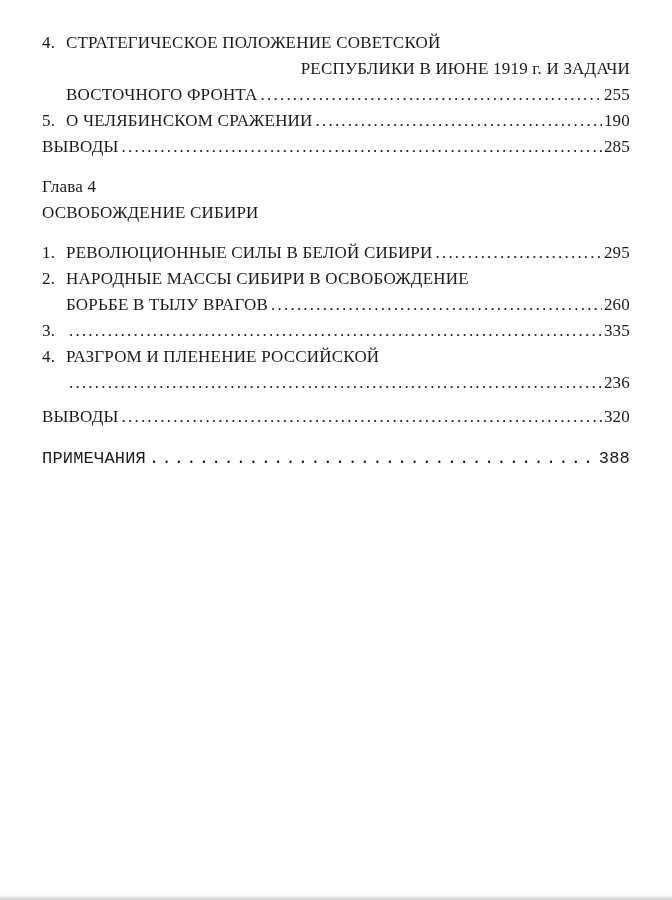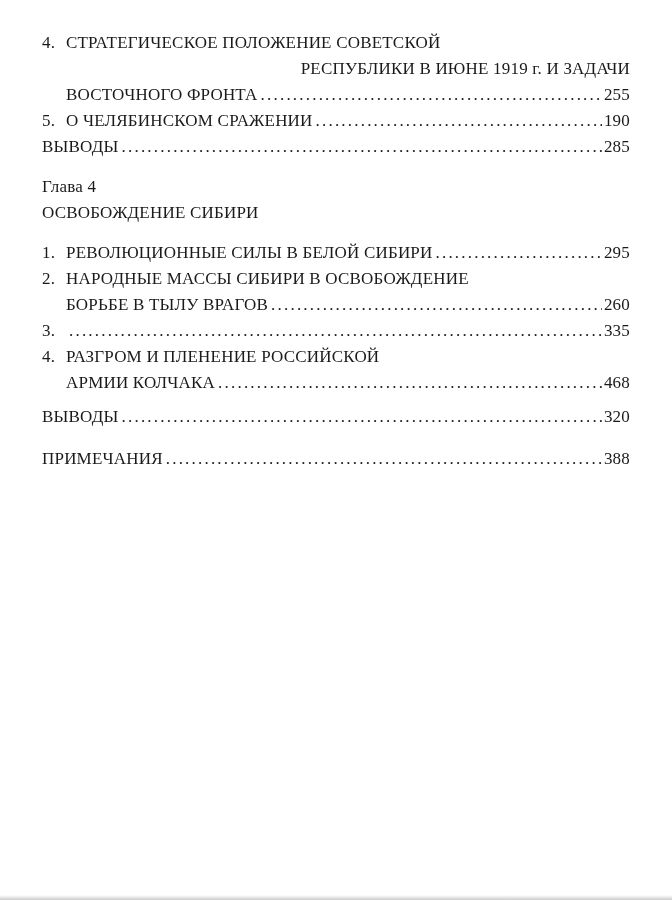--- a/index.html
+++ b/index.html
@@ -38,21 +38,21 @@
     content: "......................................................................................................................................................";
     letter-spacing: 2.2px;
   }
   .pg { flex: 0 0 auto; }
 
   .chapter-heading { margin-top: 14px; text-align: left; }
   .heading-line { line-height: 26px; letter-spacing: 0.2px; }
 
   .entries-ch4 { margin-top: 14px; }
   .closing-1 { margin-top: 8px; }
-  .closing-2 { margin-top: 16px; }
+  .closing-2 { margin-top: 16px; font-family: Liberation Mono, monospace; }
 
   .bottom-edge {
     position: absolute;
     left: 0; right: 0; bottom: 0;
     height: 5px;
     background: linear-gradient(to bottom, rgba(255,255,255,0), rgba(110,110,110,0.35));
   }
 </style>
 </head>
 <body>
@@ -131,23 +131,22 @@
           <span class="pg">335</span>
         </div>
       </div>
 
       <div class="entry">
         <div class="line">
           <span class="num">4.</span>
           <span class="txt">РАЗГРОМ И ПЛЕНЕНИЕ РОССИЙСКОЙ</span>
         </div>
         <div class="line indent">
-          <span class="txt">АРМИИ КОЛЧАКА</span>
           <span class="dots"></span>
-          <span class="pg">468</span>
+          <span class="pg">236</span>
         </div>
       </div>
 
     </div>
 
     <div class="entry closing-1">
       <div class="line">
         <span class="txt">ВЫВОДЫ</span>
         <span class="dots"></span>
         <span class="pg">320</span>

